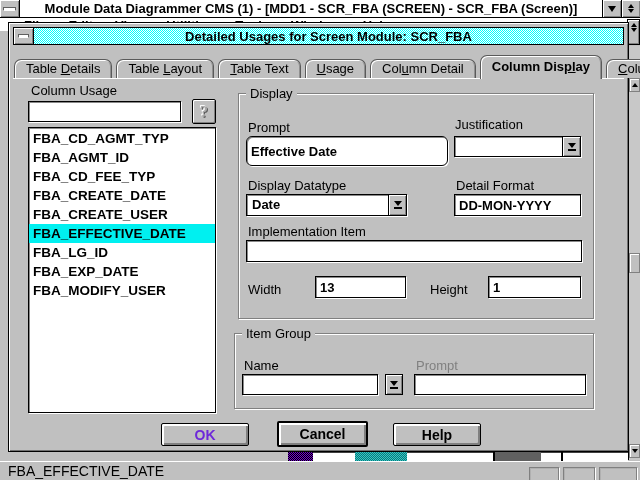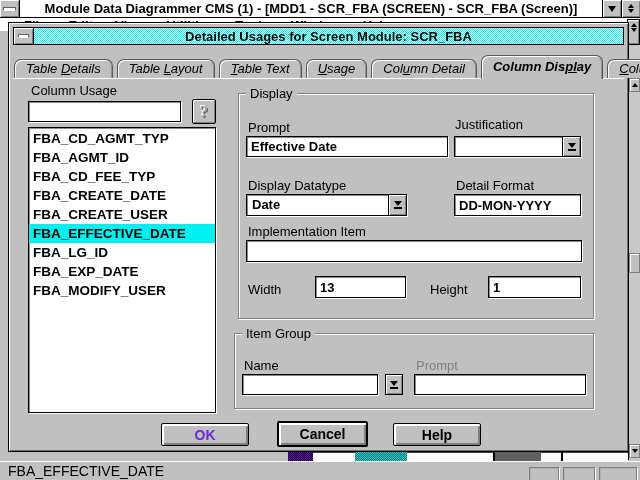--- a/index.html
+++ b/index.html
@@ -56,21 +56,21 @@
   .dlg-sysbox { width:21px; height:18px; background:#c0c0c0; border:1px solid #000;
                 box-shadow:inset 1px 1px 0 #fff, inset -1px -1px 0 #808080; display:flex; align-items:center; justify-content:center; }
   .dlg-titlestrip { flex:1; border:1px solid #000; border-left:none; display:flex; align-items:center; justify-content:center; }
   .dither-cyan { background-color:#00ffff;
     background-image:linear-gradient(45deg,#fff 25%,transparent 25%,transparent 75%,#fff 75%),linear-gradient(45deg,#fff 25%,transparent 25%,transparent 75%,#fff 75%);
     background-size:2px 2px; background-position:0 0,1px 1px; }
   .dlg-title { font-weight:bold; font-size:13px; }
 
   .tab-strip { position:absolute; left:5px; top:31px; right:5px; height:24px; display:flex; align-items:flex-end; gap:4px; z-index:3; }
   .tab { height:19px; line-height:18px; padding:0 11px; background:#c0c0c0; border:1px solid #5a5a5a; border-bottom:none;
-         border-radius:7px 7px 0 0; box-shadow:inset 1px 1px 0 #fff, inset -1px 0 0 #909090; white-space:nowrap;font-style:italic; }
+         border-radius:7px 7px 0 0; box-shadow:inset 1px 1px 0 #fff, inset -1px 0 0 #909090; white-space:nowrap; }
   .tab.active { font-weight:bold; height:24px; line-height:22px; margin-bottom:-1px; z-index:4; position:relative; }
   .tab-panel { position:absolute; left:4px; top:55px; right:4px; bottom:4px; box-shadow:inset 0 1px 0 #fff; z-index:2; }
 
   .lbl { position:absolute; font-weight:normal; white-space:nowrap; }
   .lbl.gray { color:#808080; }
 
   .field { position:absolute; background:#fff; border:1px solid #000; box-shadow:inset 1px 1px 0 #8a8a8a, 1px 1px 0 #fff;
            font:bold 13px "Liberation Sans",sans-serif; padding:0 4px; }
   input.field { outline:none; }
 
@@ -199,21 +199,21 @@
       <div class="list-item selected">FBA_EFFECTIVE_DATE</div>
       <div class="list-item">FBA_LG_ID</div>
       <div class="list-item">FBA_EXP_DATE</div>
       <div class="list-item">FBA_MODIFY_USER</div>
     </div>
 
   <div class="groupbox" style="left:229px;top:70px;width:356px;height:226px">
     <span class="group-legend">Display</span>
 
     <span class="lbl" style="left:9px;top:26px">Prompt</span>
-    <input class="field" style="left: 7px; top: 42px; width: 202px; height: 21px;" type="text" value="Effective Date">
+    <input class="field" style="left: 7px; top: 42px; width: 202px; height: 30px; border-radius: 6px;" type="text" value="Effective Date">
 
     <span class="lbl" style="left:216px;top:23px">Justification</span>
     <div class="combo" style="left:215px;top:42px;width:127px;height:21px">
       <span class="combo-value"></span>
       <span class="combo-btn">
         <span class="dd-icon">
             <span class="t"></span>
             <span class="b"></span>
           </span>
       </span>

